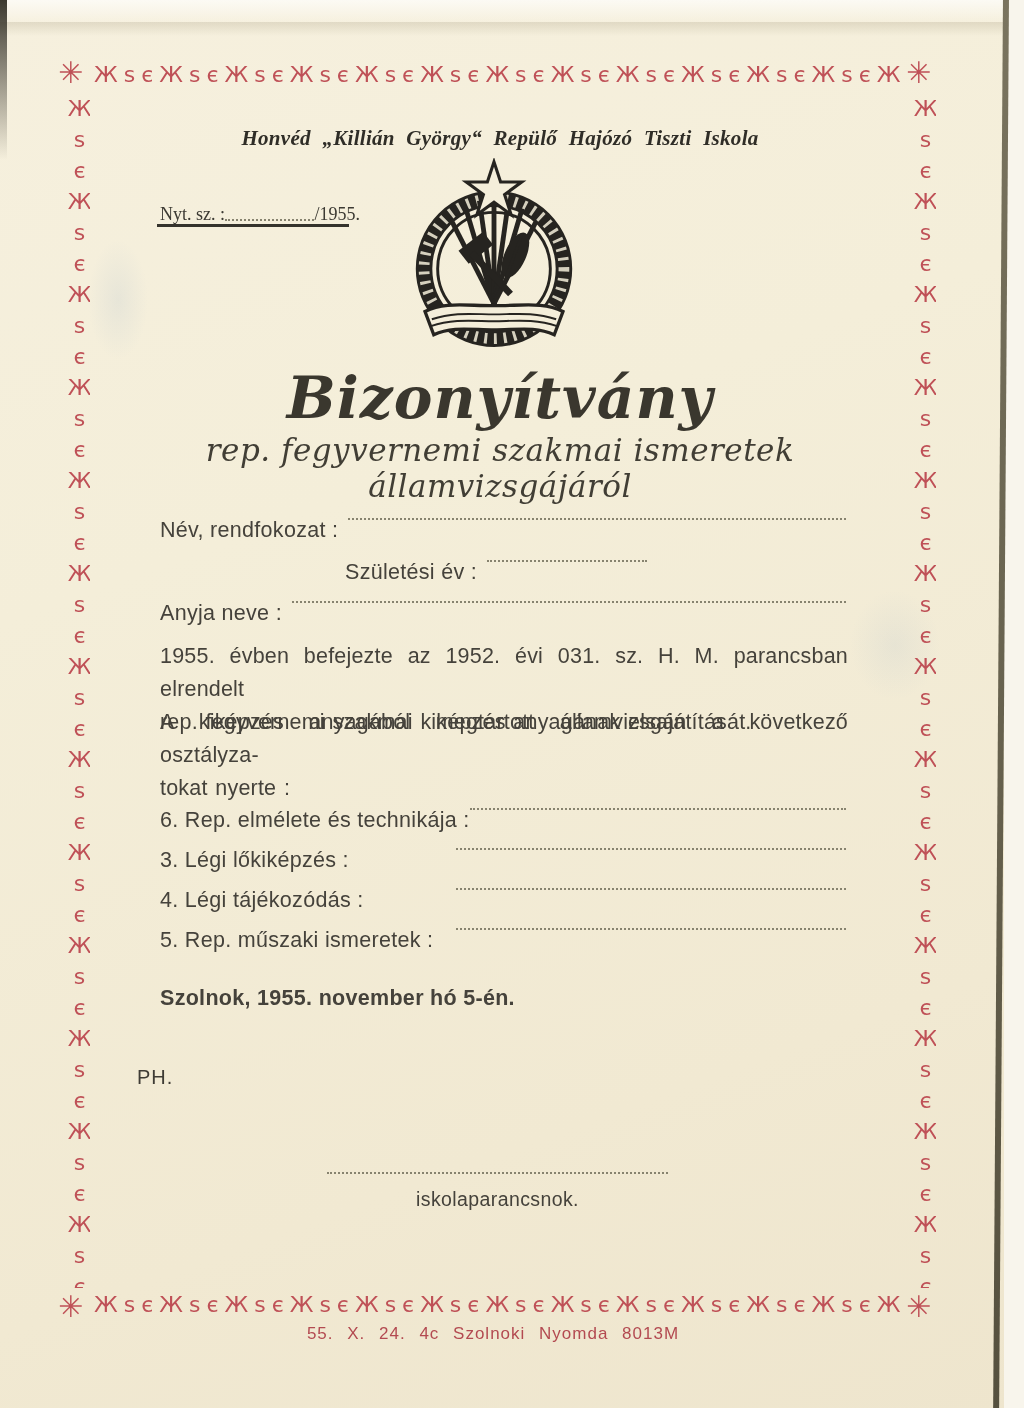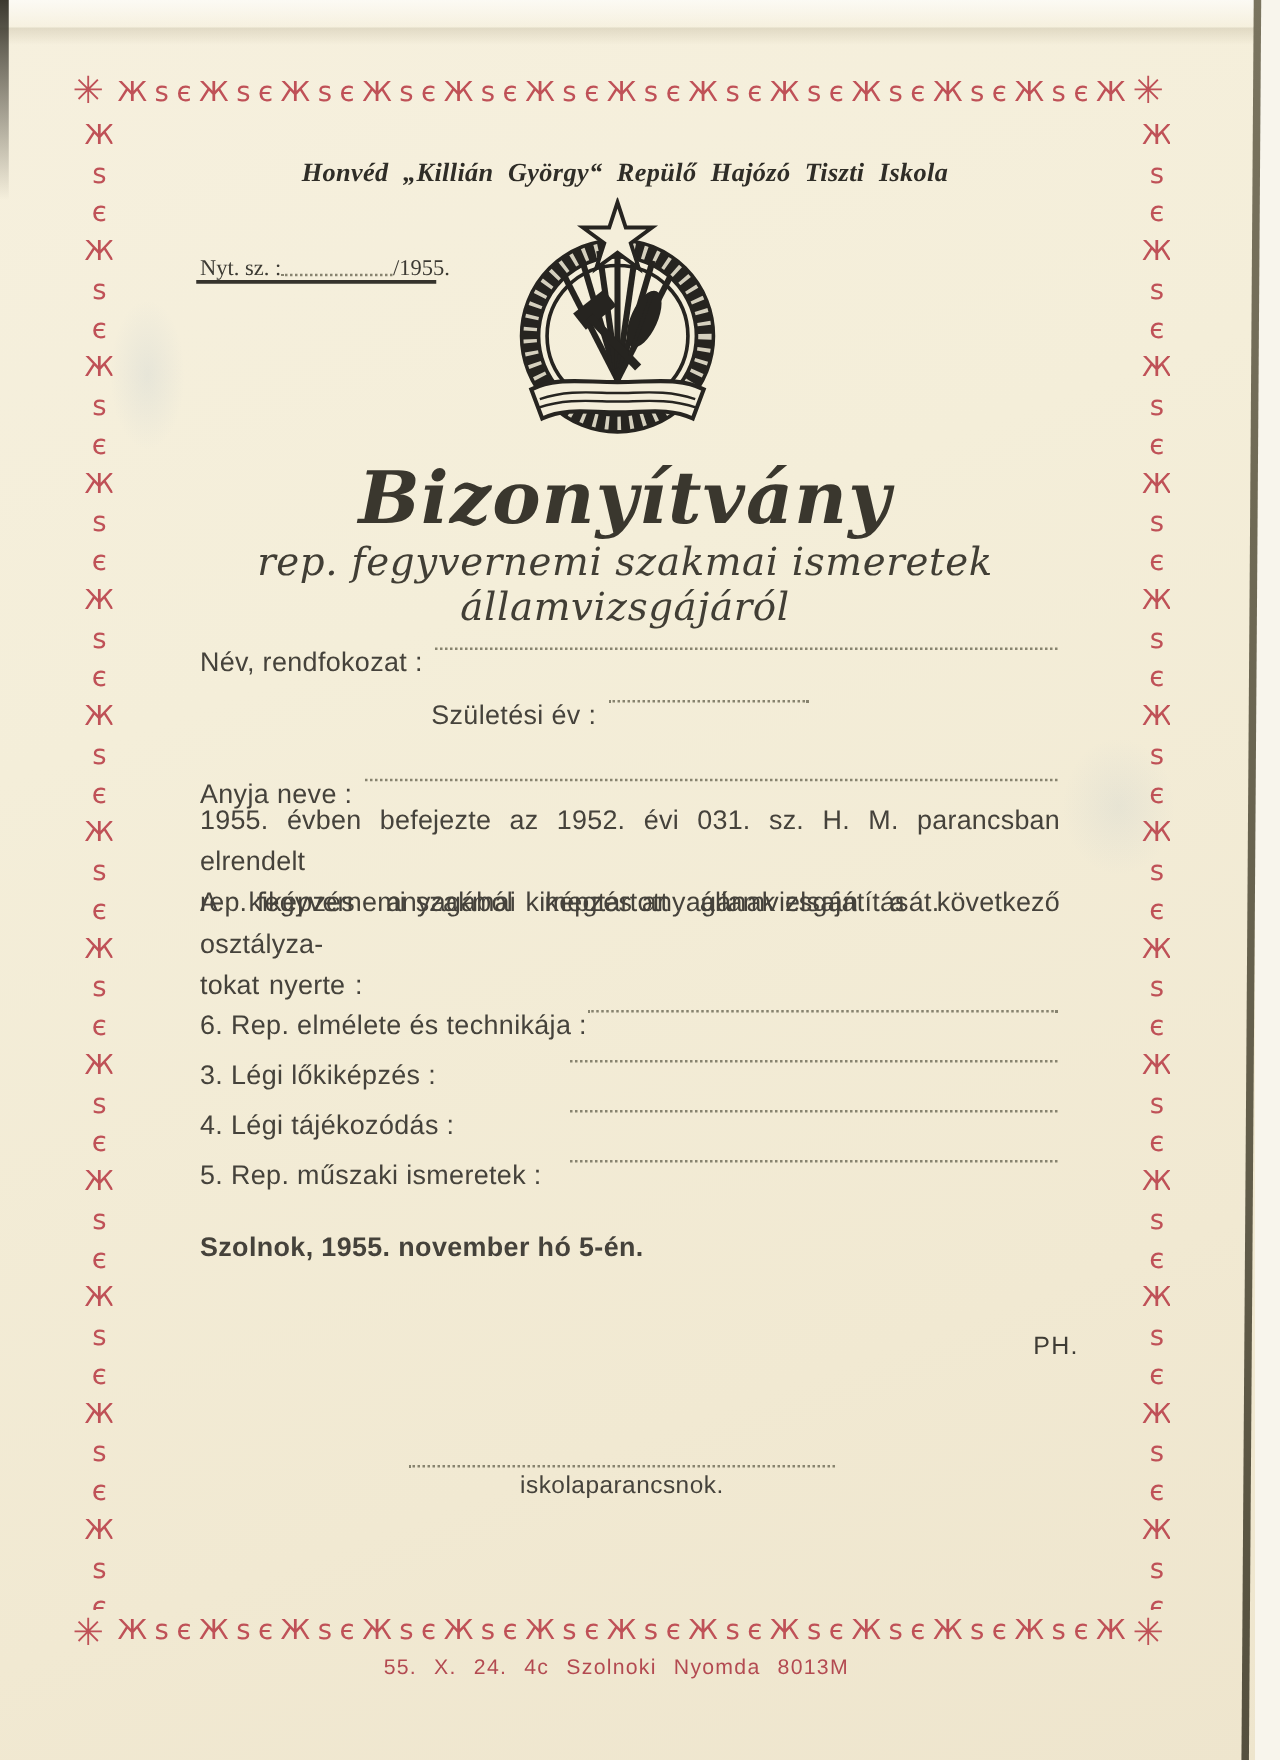--- a/index.html
+++ b/index.html
@@ -49,35 +49,35 @@
     font-family:"DejaVu Serif",serif;font-style:italic;font-weight:bold;
     font-size:58px;color:#3a372e;letter-spacing:1px;}
   .doc-subtitle{position:absolute;left:137px;top:432px;width:726px;text-align:center;
     font-family:"DejaVu Serif",serif;font-style:italic;font-size:31px;color:#413e35;letter-spacing:.5px;}
 
   .frow{position:absolute;display:flex;align-items:flex-start;font-size:21.5px;letter-spacing:.3px;}
   .frow .lbl{white-space:nowrap;padding-right:10px;}
   .leader{flex:1;border-bottom:2px dotted #87836f;margin-bottom:4px;min-width:20px;}
   .f-nev{left:160px;top:518px;width:686px;height:27px;}
   .f-szul{left:345px;top:560px;width:302px;height:27px;}
-  .f-anyja{left:160px;top:601px;width:686px;height:27px;margin-top:22px;}
+  .f-anyja{left:160px;top:601px;width:686px;height:27px;}
 
   .para{position:absolute;left:160px;width:688px;font-size:21.5px;line-height:33px;letter-spacing:.2px;word-spacing:1.5px;}
   .para .jline{display:block;text-align:justify;text-align-last:justify;}
   .p1{top:640px;} .p2{top:706px;}
 
   .grade{left:160px;width:686px;height:28px;}
   .grade .lbl{flex:0 0 296px;padding-right:0;}
   .g1{top:768px;} .g2{top:808px;} .g3{top:848px;} .g4{top:888px;} .g5{top:928px;}
 
   .dateline{position:absolute;left:160px;top:986px;font-size:21.5px;letter-spacing:.3px;font-weight:bold;}
-  .ph{position:absolute;left:137px;top:1066px;width:726px;text-align:right;font-size:20px;letter-spacing:1px;color:#3f3c35;}
+  .ph{position:absolute;left:137px;top:1066px;width:726px;text-align:left;font-size:20px;letter-spacing:1px;color:#3f3c35;}
   .sig{position:absolute;left:327px;top:1144px;width:341px;}
   .sig-line{height:28px;border-bottom:2px dotted #87836f;}
-  .sig-cap{text-align:center;font-size:19.5px;letter-spacing:.4px;margin-top:3px;}
+  .sig-cap{text-align:center;font-size:19.5px;letter-spacing:.4px;margin-top:14px;}
   .imprint{position:absolute;left:130px;top:1324px;width:726px;text-align:center;
     font-family:Liberation Sans, sans-serif;font-size:17px;color:#b34a51;letter-spacing:1px;word-spacing:8px;}
 </style>
 </head>
 <body>
 
 <div class="page">
 
   <div class="scan-top-white"></div>
   <div class="scan-top-fold"></div>

